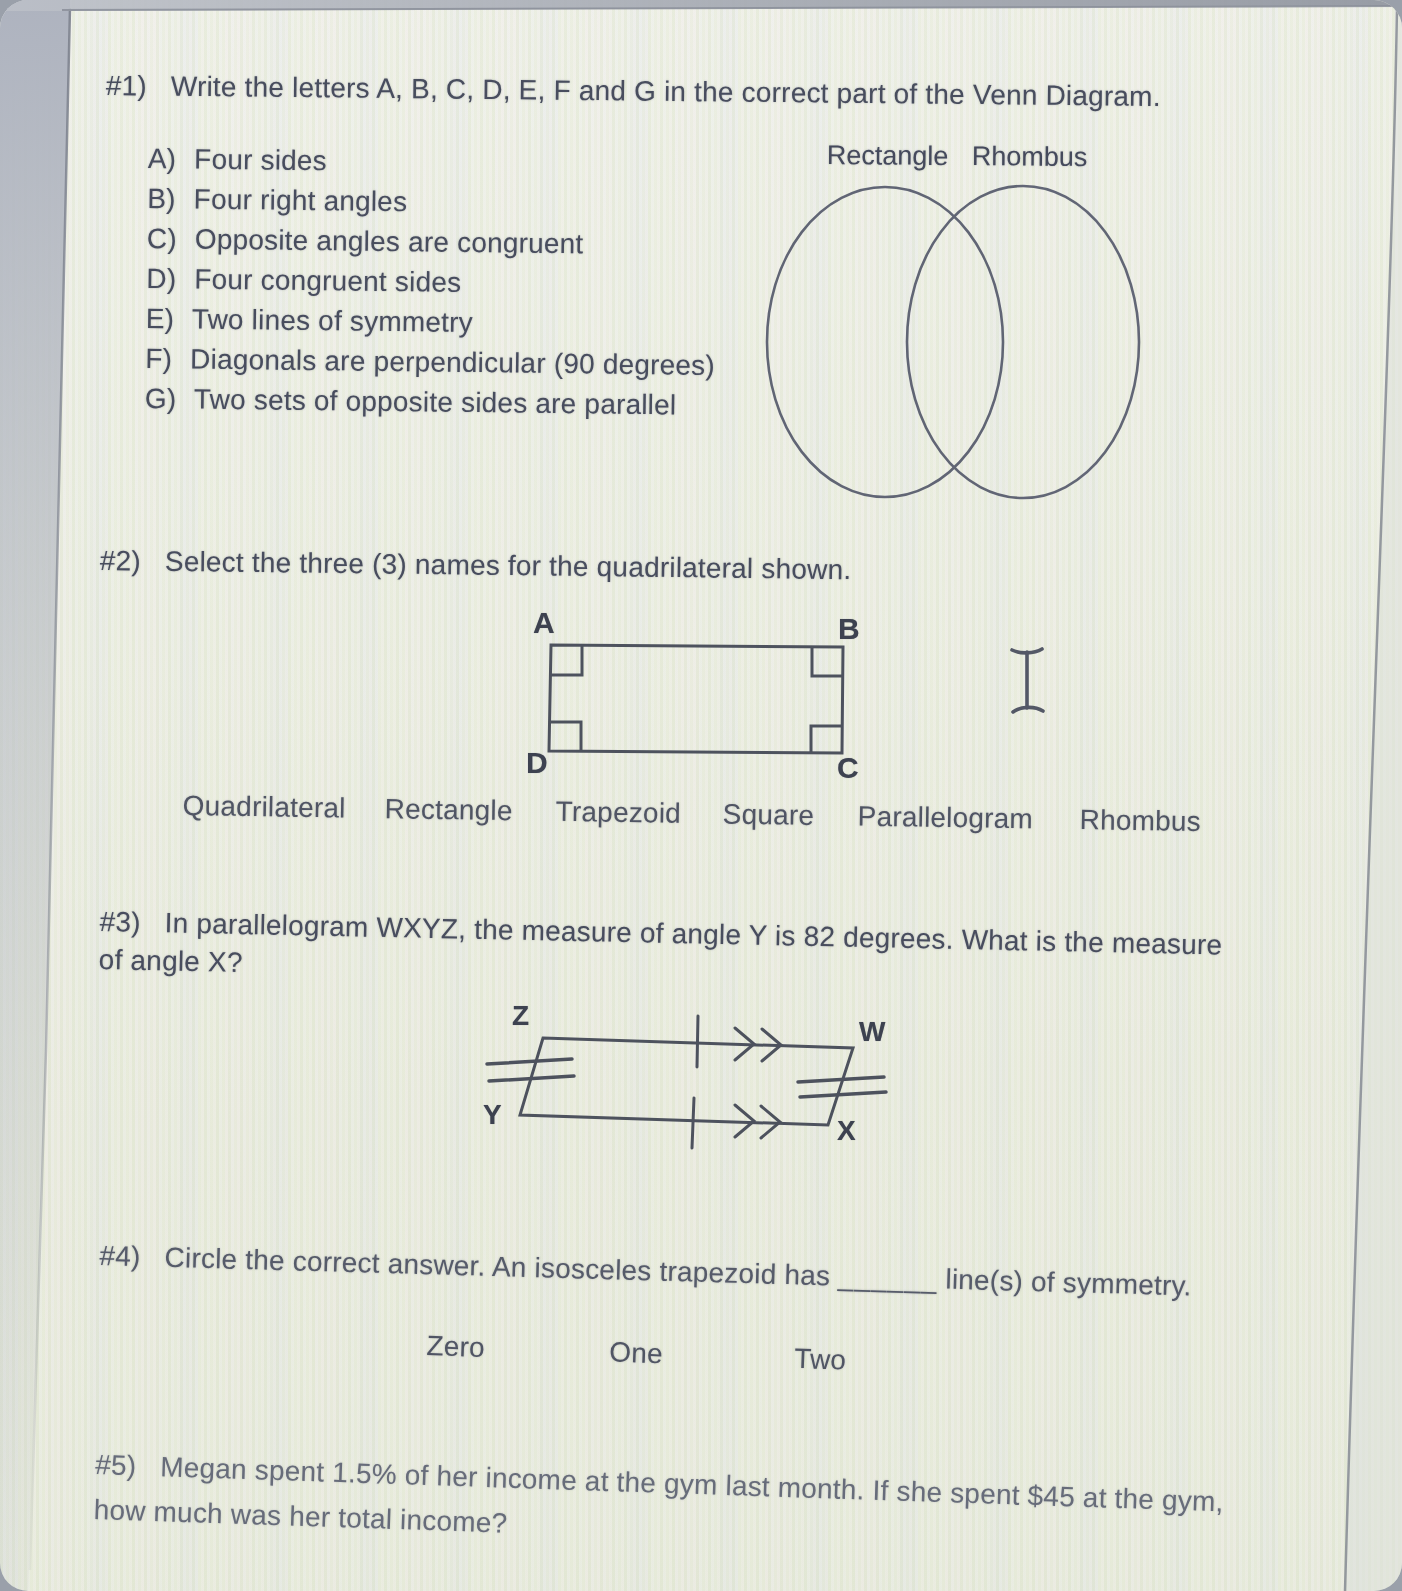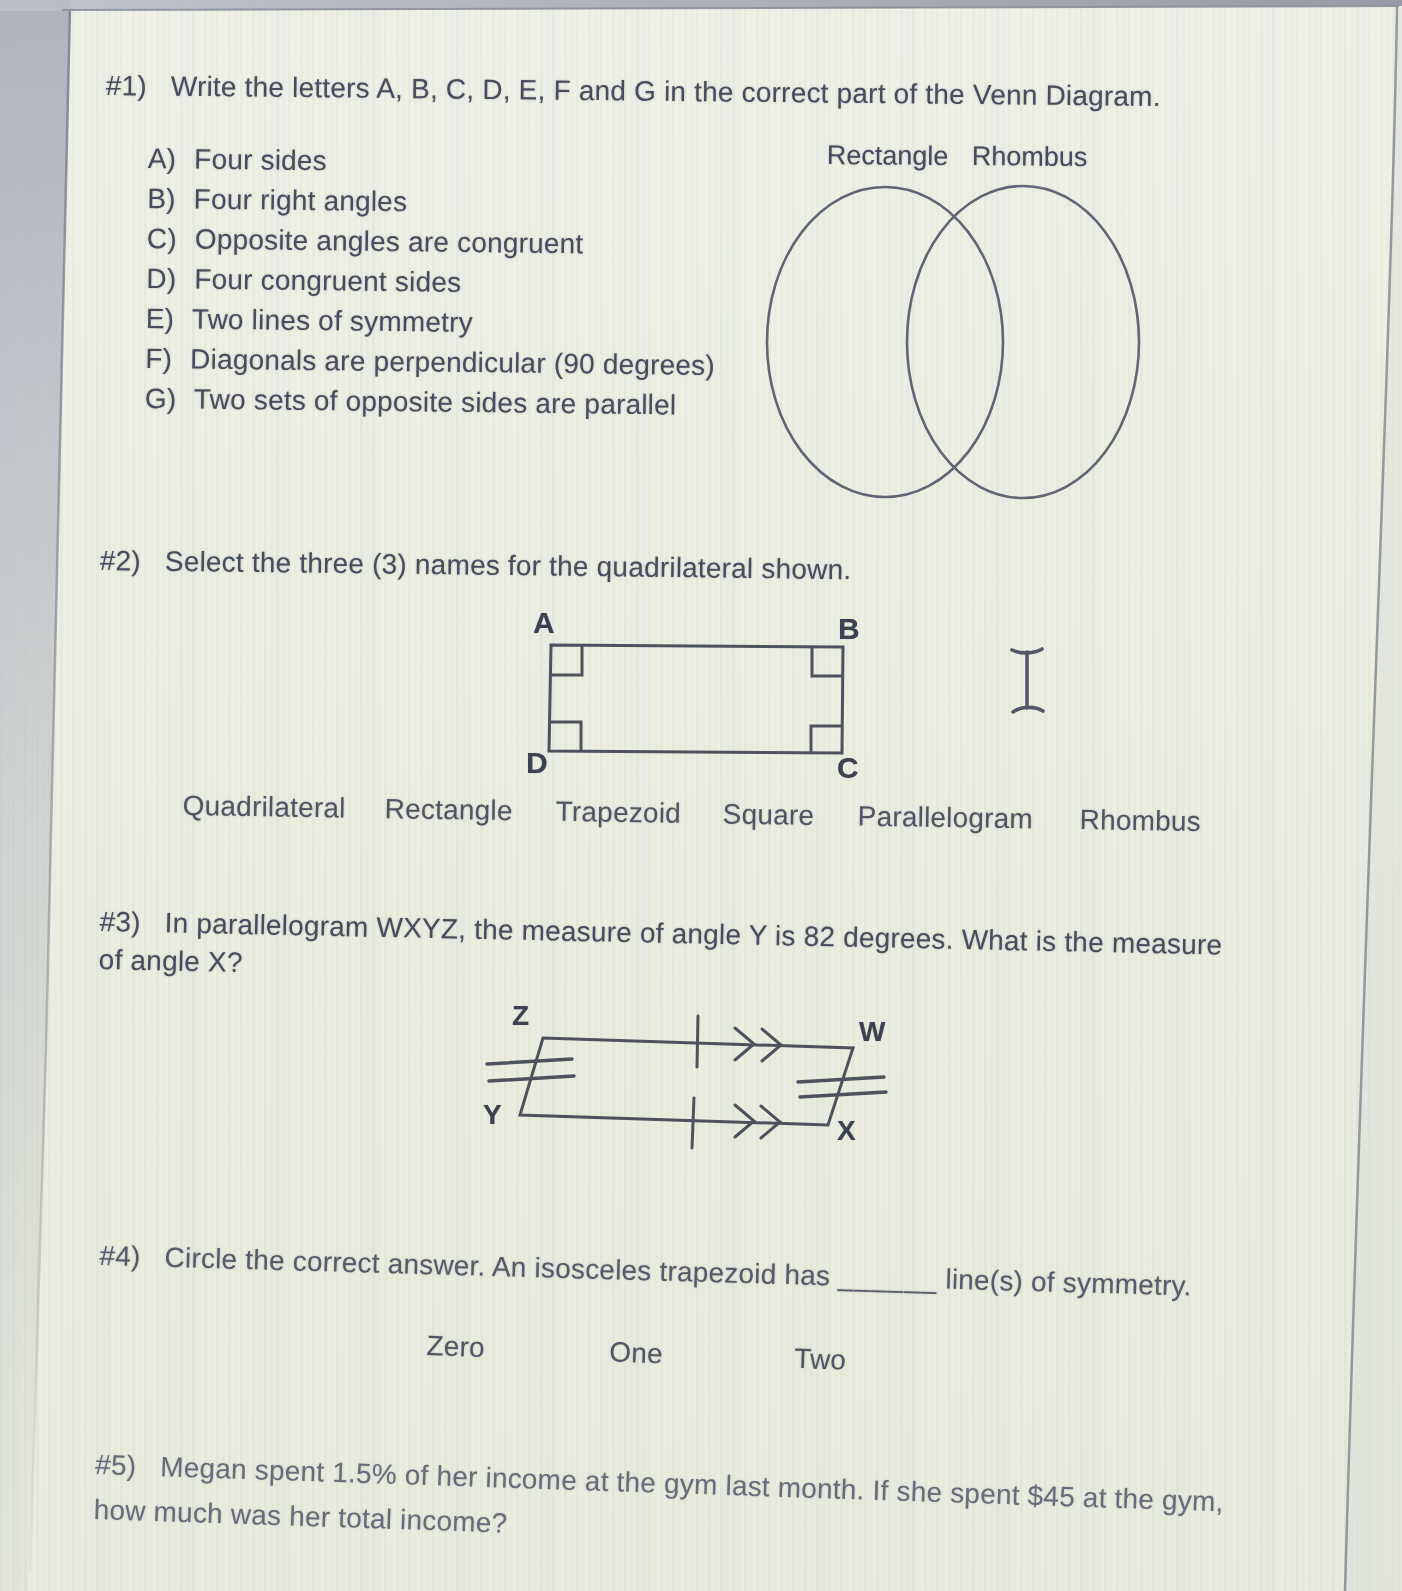--- a/index.html
+++ b/index.html
@@ -13,20 +13,21 @@
         rgba(190,200,225,0.07) 0 18px,
         rgba(228,234,206,0.10) 18px 45px,
         rgba(235,218,218,0.06) 45px 70px,
         rgba(222,230,210,0.10) 70px 90px),
       repeating-linear-gradient(90deg,
         rgba(213,223,195,0.30) 0 3px,
         rgba(238,240,244,0.26) 3px 6px,
         rgba(226,232,211,0.30) 6px 9px,
         rgba(242,238,239,0.26) 9px 12px),
       linear-gradient(176deg,#f1f2eb 0%,#edefe4 38%,#eaecdf 68%,#e8ebdd 100%);
+    border-radius: 28px;
   }
   svg.overlay{position:absolute;left:0;top:0;pointer-events:none;}
   .line{
     position:absolute;white-space:nowrap;
     font-size:28px;color:#484d5e;letter-spacing:.2px;
     text-shadow:0 0 2px rgba(72,77,94,.35);
     transform-origin:0 0;
   }
   .qnum{display:inline-block;margin-right:16px;}
   .list .li{height:40px;}

